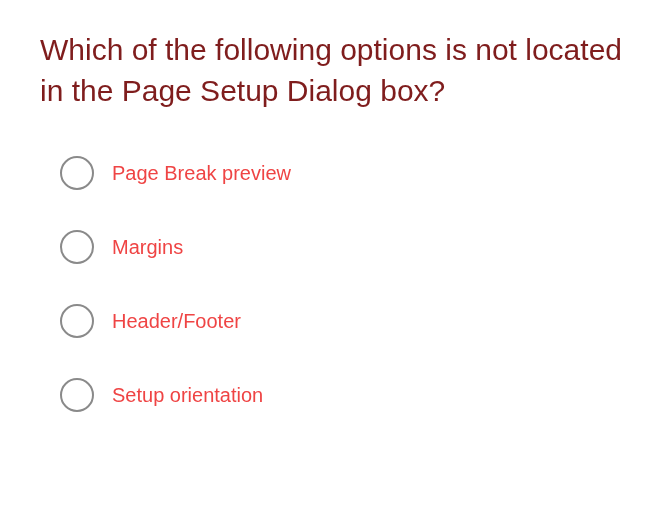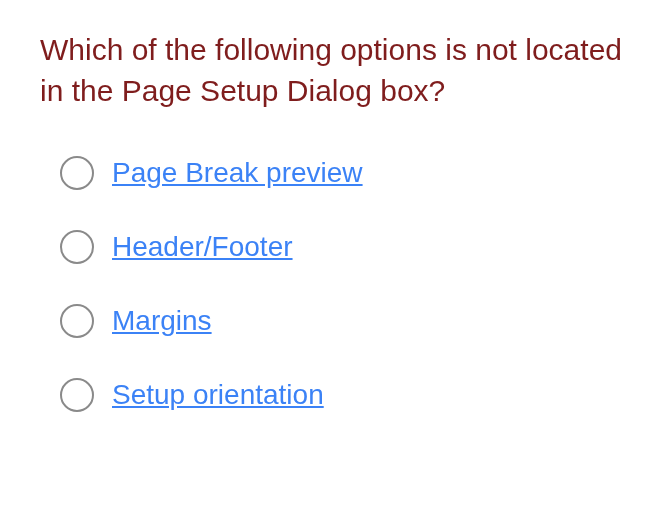--- a/index.html
+++ b/index.html
@@ -35,41 +35,40 @@
     }
     .radio-circle {
       width: 34px;
       height: 34px;
       border: 2.5px solid #8a8a8a;
       border-radius: 50%;
       flex-shrink: 0;
       background: #ffffff;
     }
     .option-label {
-      font-size: 28px;
-      color: #3b82f6;
+      font-size: 20px;
+      color: #ef4444;
       font-weight: 400;
-      text-decoration: underline;
     }
   </style>
 </head>
 <body>
 
 <div class="question-text">Which of the following options is not located in the Page Setup Dialog box?</div>
 
 <div class="options-container">
   <div class="option-row">
     <div class="radio-circle"></div>
     <span class="option-label">Page Break preview</span>
   </div>
   <div class="option-row">
     <div class="radio-circle"></div>
-    <span class="option-label">Header/Footer</span>
+    <span class="option-label">Margins</span>
   </div>
   <div class="option-row">
     <div class="radio-circle"></div>
-    <span class="option-label">Margins</span>
+    <span class="option-label">Header/Footer</span>
   </div>
   <div class="option-row">
     <div class="radio-circle"></div>
     <span class="option-label">Setup orientation</span>
   </div>
 </div>
 
 </body></html>

